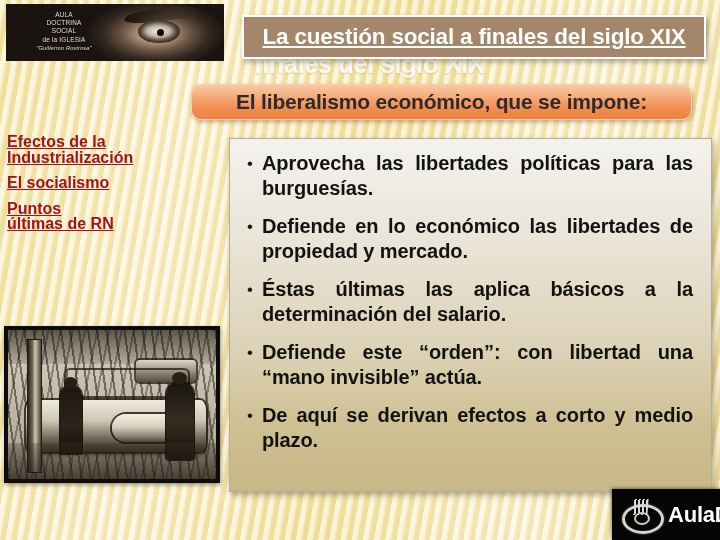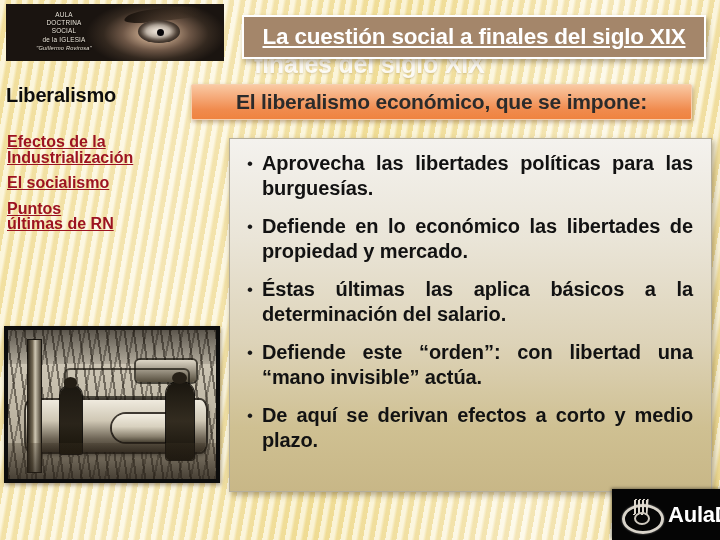--- a/index.html
+++ b/index.html
@@ -71,21 +71,21 @@
     display:flex;align-items:center;justify-content:center;
   }
   #title-text{
     font-size:22.5px;font-weight:bold;color:#ffffff;white-space:nowrap;
     letter-spacing:-.2px;
     text-decoration:underline;
   }
 
   #subtitle-box{
     position:absolute;left:191px;top:84px;width:501px;height:36px;
-    border-radius:2px;
+    border-radius:10px;
     border:1.5px solid #f6cfae;
     background:linear-gradient(180deg,#f9c9a3 0%,#f5a877 38%,#f08b4e 72%,#ef8340 100%);
     box-shadow:1px 2px 4px rgba(120,80,45,.45);
     box-sizing:border-box;
     display:flex;align-items:center;justify-content:center;
   }
   #subtitle-text{
     font-size:21px;font-weight:bold;color:#2b2b2b;white-space:nowrap;
     letter-spacing:-.2px;
   }
@@ -256,21 +256,20 @@
   <div id="ghost-title">finales del siglo XIX</div>
 
   <div id="title-box">
     <div id="title-text">La cuestión social a finales del siglo XIX</div>
   </div>
 
   <div id="subtitle-box">
     <div id="subtitle-text">El liberalismo económico, que se impone:</div>
   </div>
 
-  <div id="section-heading">Liberalismo</div>
 
   <div id="nav-list">
     <div class="nav-item">
       <span>Efectos de la</span>
       <span class="l2">Industrialización</span>
     </div>
     <div class="nav-item">
       <span>El socialismo</span>
     </div>
     <div class="nav-item">

